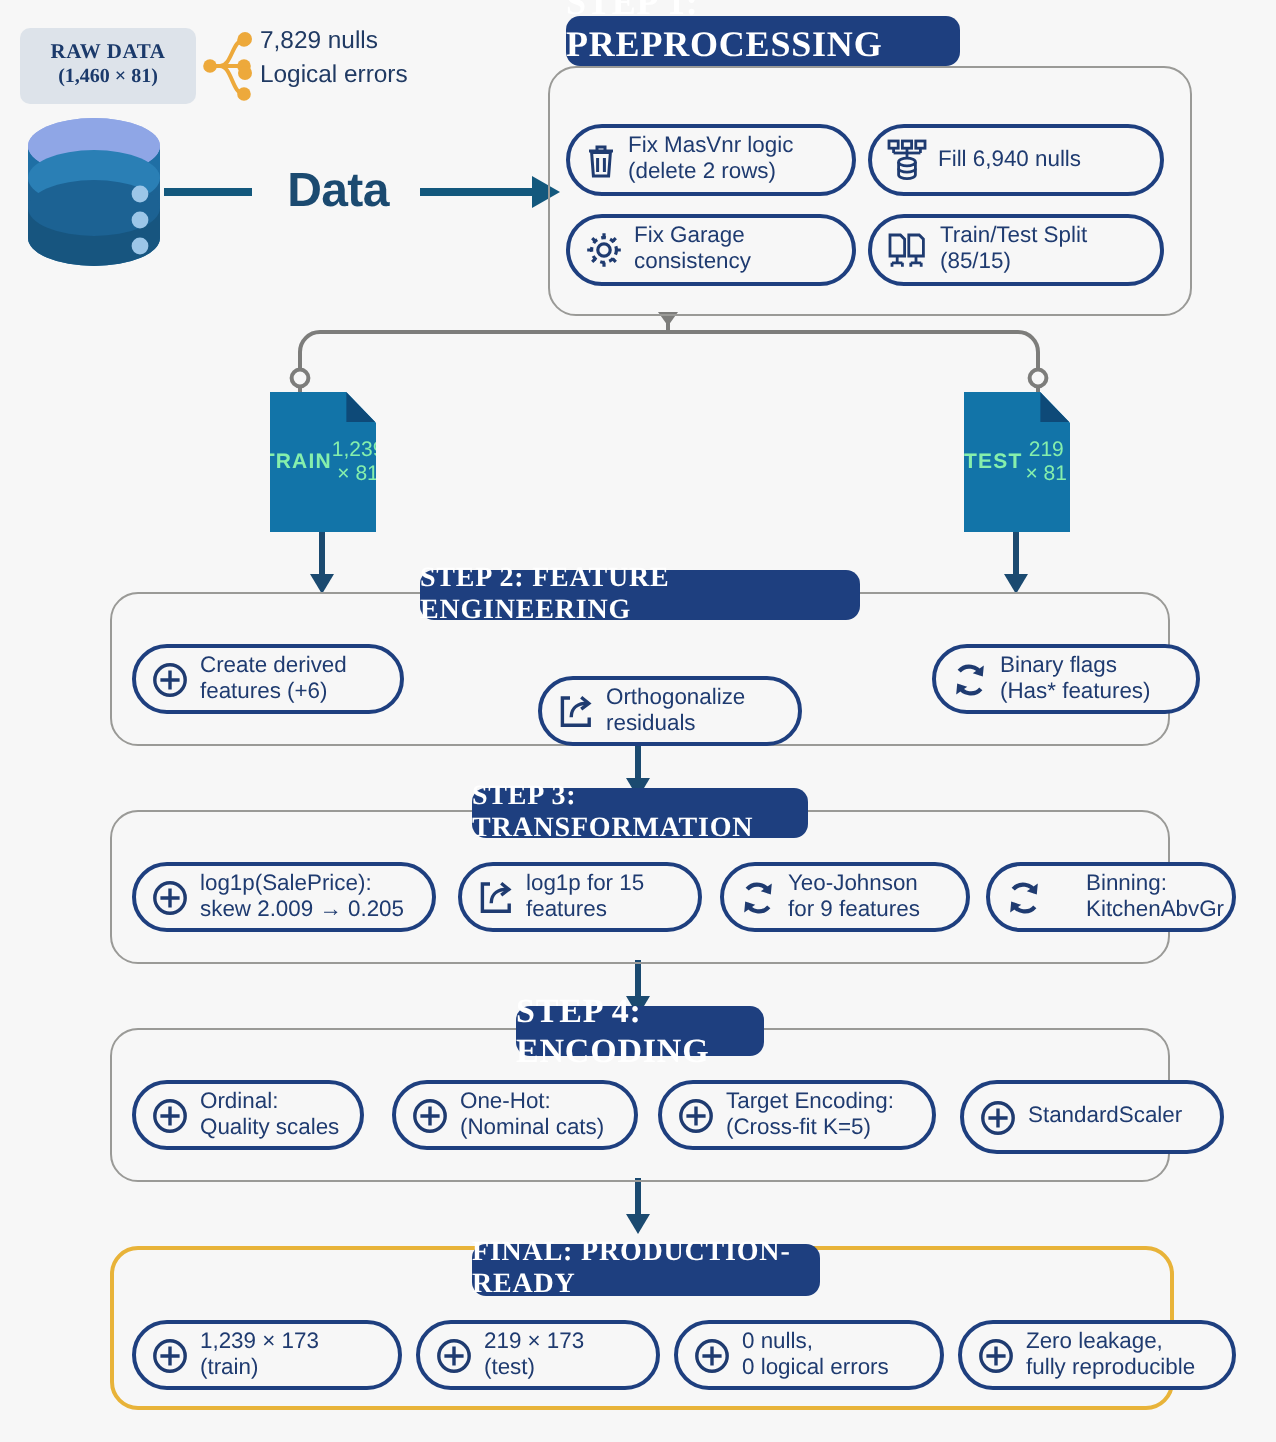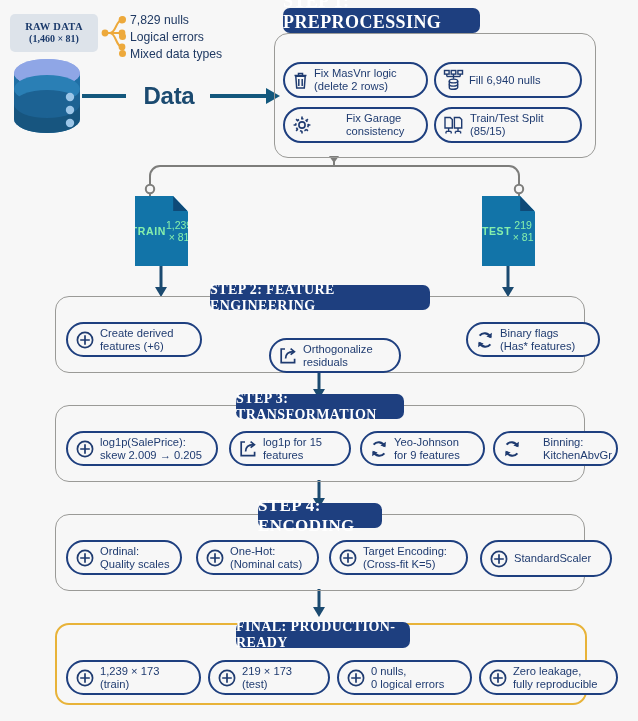--- a/index.html
+++ b/index.html
@@ -124,24 +124,20 @@
   </div>
 
   <div class="abs issues">
     <div class="issue-row">
       <span class="issue-dot"></span>
       <span class="issue-text">7,829 nulls</span>
     </div>
     <div class="issue-row">
       <span class="issue-dot"></span>
       <span class="issue-text">Logical errors</span>
-    </div>
-    <div class="issue-row">
-      <span class="issue-dot"></span>
-      <span class="issue-text">Mixed data types</span>
     </div>
   </div>
 
   <svg class="abs" style="left:12px;top:57px;width:70px;height:78px;">
     <defs></defs>
     <path d="M2,16 h66 v46 a33,14 0 0 1 -66,0 Z" fill="#1f6fa5"></path>
     <path d="M2,32 h66 v14 a33,14 0 0 1 -66,0 Z" fill="#1c6293"></path>
     <path d="M2,47 h66 v15 a33,14 0 0 1 -66,0 Z" fill="#17557f"></path>
     <ellipse cx="35" cy="16" rx="33" ry="14" fill="#93a9e8"></ellipse>
     <ellipse cx="35" cy="16" rx="33" ry="14" fill="#8fa6e6"></ellipse>
@@ -189,21 +185,21 @@
           <path d="M10.5,7.5 v2.3"></path>
           <ellipse cx="10.5" cy="12" rx="4.2" ry="1.9"></ellipse>
           <path d="M6.3,12 v6.4 a4.2,1.9 0 0 0 8.4,0 V12"></path>
           <path d="M6.3,15.2 a4.2,1.9 0 0 0 8.4,0"></path>
         </g>
       </svg>
     </span>
     <span class="lbl">Fill 6,940 nulls</span>
   </div>
 
-  <div class="chip" style="left:283px;top:107px;width:145px;height:36px;gap:29px;">
+  <div class="chip" style="left:283px;top:107px;width:145px;height:36px;">
     <span class="ico">
       <svg width="20" height="20" viewBox="0 0 20 20">
         <g fill="none" stroke="#1f3b70" stroke-width="1.6">
           <circle cx="10" cy="10" r="3.1"></circle>
           <path d="M10,1.6 v2.2 M10,16.2 v2.2 M1.6,10 h2.2 M16.2,10 h2.2
                    M4.1,4.1 l1.6,1.6 M14.3,14.3 l1.6,1.6 M15.9,4.1 l-1.6,1.6 M5.7,14.3 l-1.6,1.6"></path>
           <circle cx="10" cy="10" r="6.2" stroke-dasharray="2.4 2.2"></circle>
         </g>
       </svg>
     </span>

